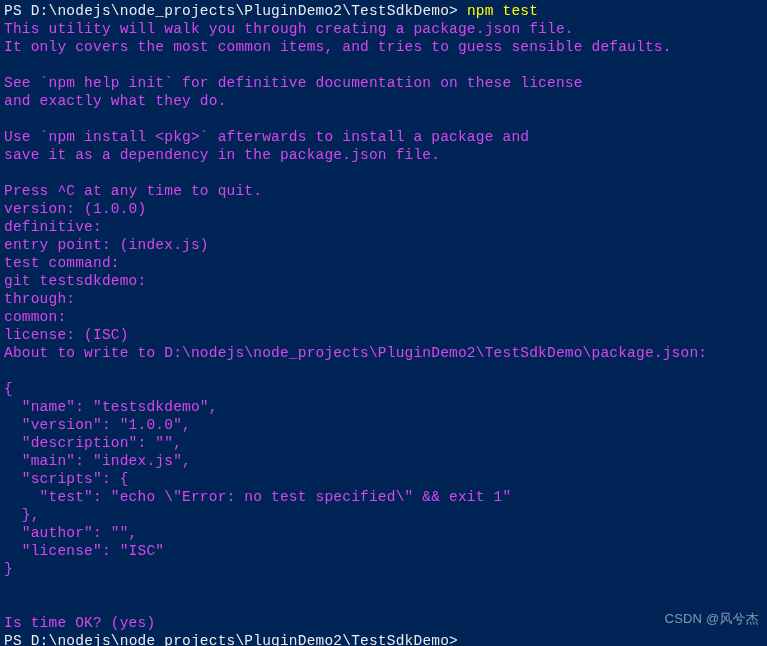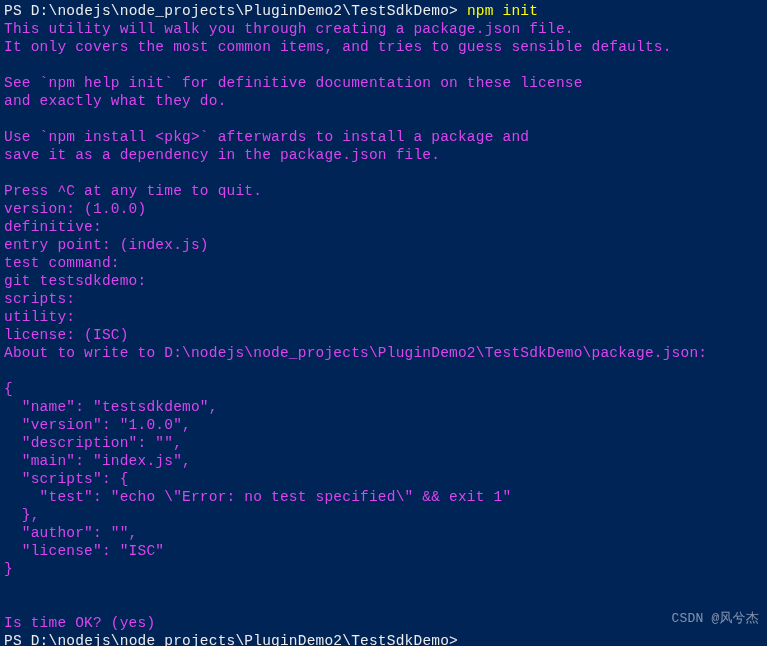--- a/index.html
+++ b/index.html
@@ -31,45 +31,45 @@
       color: #ffff00;
     }
     .output {
       color: #d946ef;
     }
     .watermark {
       position: absolute;
       bottom: 18px;
       right: 8px;
       color: rgba(255,255,255,0.5);
-      font-family: Liberation Mono, monospace;
+      font-family: Liberation Sans, sans-serif;
       font-size: 13px;
     }
   </style>
 </head>
 <body>
 
-<div class="terminal"><span class="prompt">PS </span><span class="prompt">D:\nodejs\node_projects\PluginDemo2\TestSdkDemo</span><span class="prompt">&gt; </span><span class="command">npm init</span>
+<div class="terminal"><span class="prompt">PS </span><span class="prompt">D:\nodejs\node_projects\PluginDemo2\TestSdkDemo</span><span class="prompt">&gt; </span><span class="command">npm test</span>
 <span class="output">This utility will walk you through creating a package.json file.</span>
 <span class="output">It only covers the most common items, and tries to guess sensible defaults.</span>
 <span class="output"></span>
 <span class="output">See `npm help init` for definitive documentation on these license</span>
 <span class="output">and exactly what they do.</span>
 <span class="output"></span>
 <span class="output">Use `npm install &lt;pkg&gt;` afterwards to install a package and</span>
 <span class="output">save it as a dependency in the package.json file.</span>
 <span class="output"></span>
 <span class="output">Press ^C at any time to quit.</span>
 <span class="output">version: (1.0.0)</span>
 <span class="output">definitive:</span>
 <span class="output">entry point: (index.js)</span>
 <span class="output">test command:</span>
 <span class="output">git testsdkdemo:</span>
-<span class="output">scripts:</span>
-<span class="output">utility:</span>
+<span class="output">through:</span>
+<span class="output">common:</span>
 <span class="output">license: (ISC)</span>
 <span class="output">About to write to D:\nodejs\node_projects\PluginDemo2\TestSdkDemo\package.json:</span>
 <span class="output"></span>
 <span class="output">{</span>
 <span class="output">  "name": "testsdkdemo",</span>
 <span class="output">  "version": "1.0.0",</span>
 <span class="output">  "description": "",</span>
 <span class="output">  "main": "index.js",</span>
 <span class="output">  "scripts": {</span>
 <span class="output">    "test": "echo \"Error: no test specified\" &amp;&amp; exit 1"</span>

